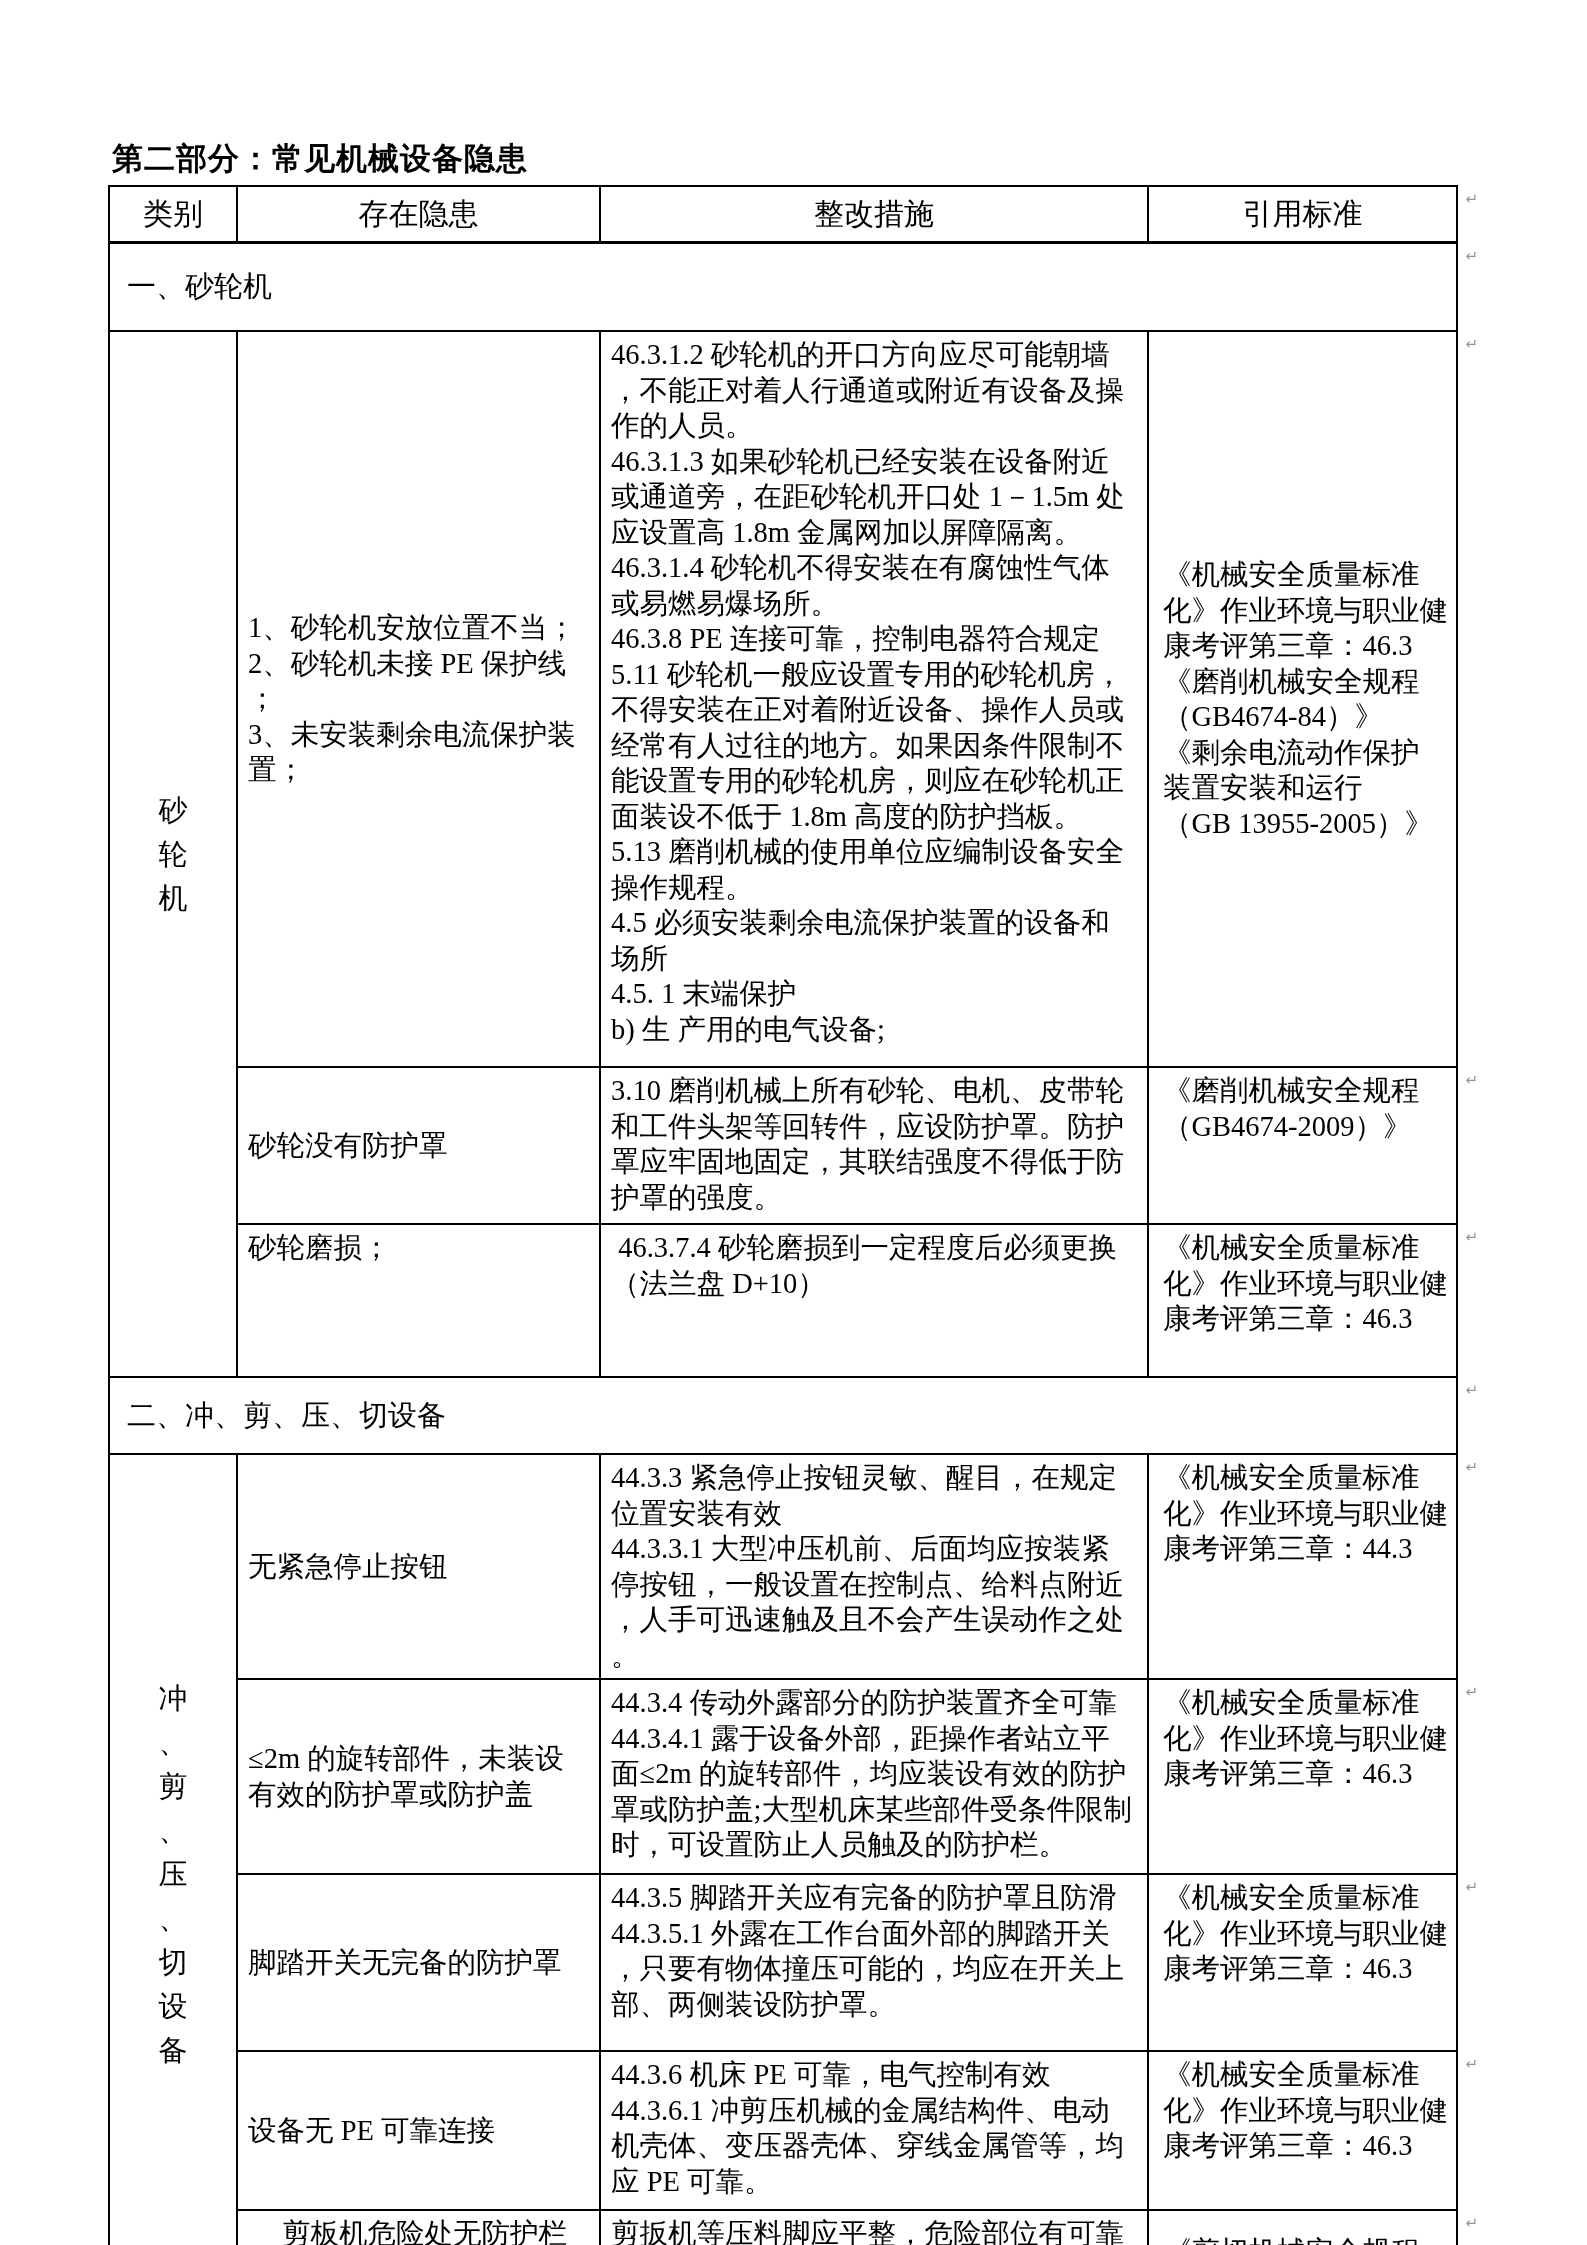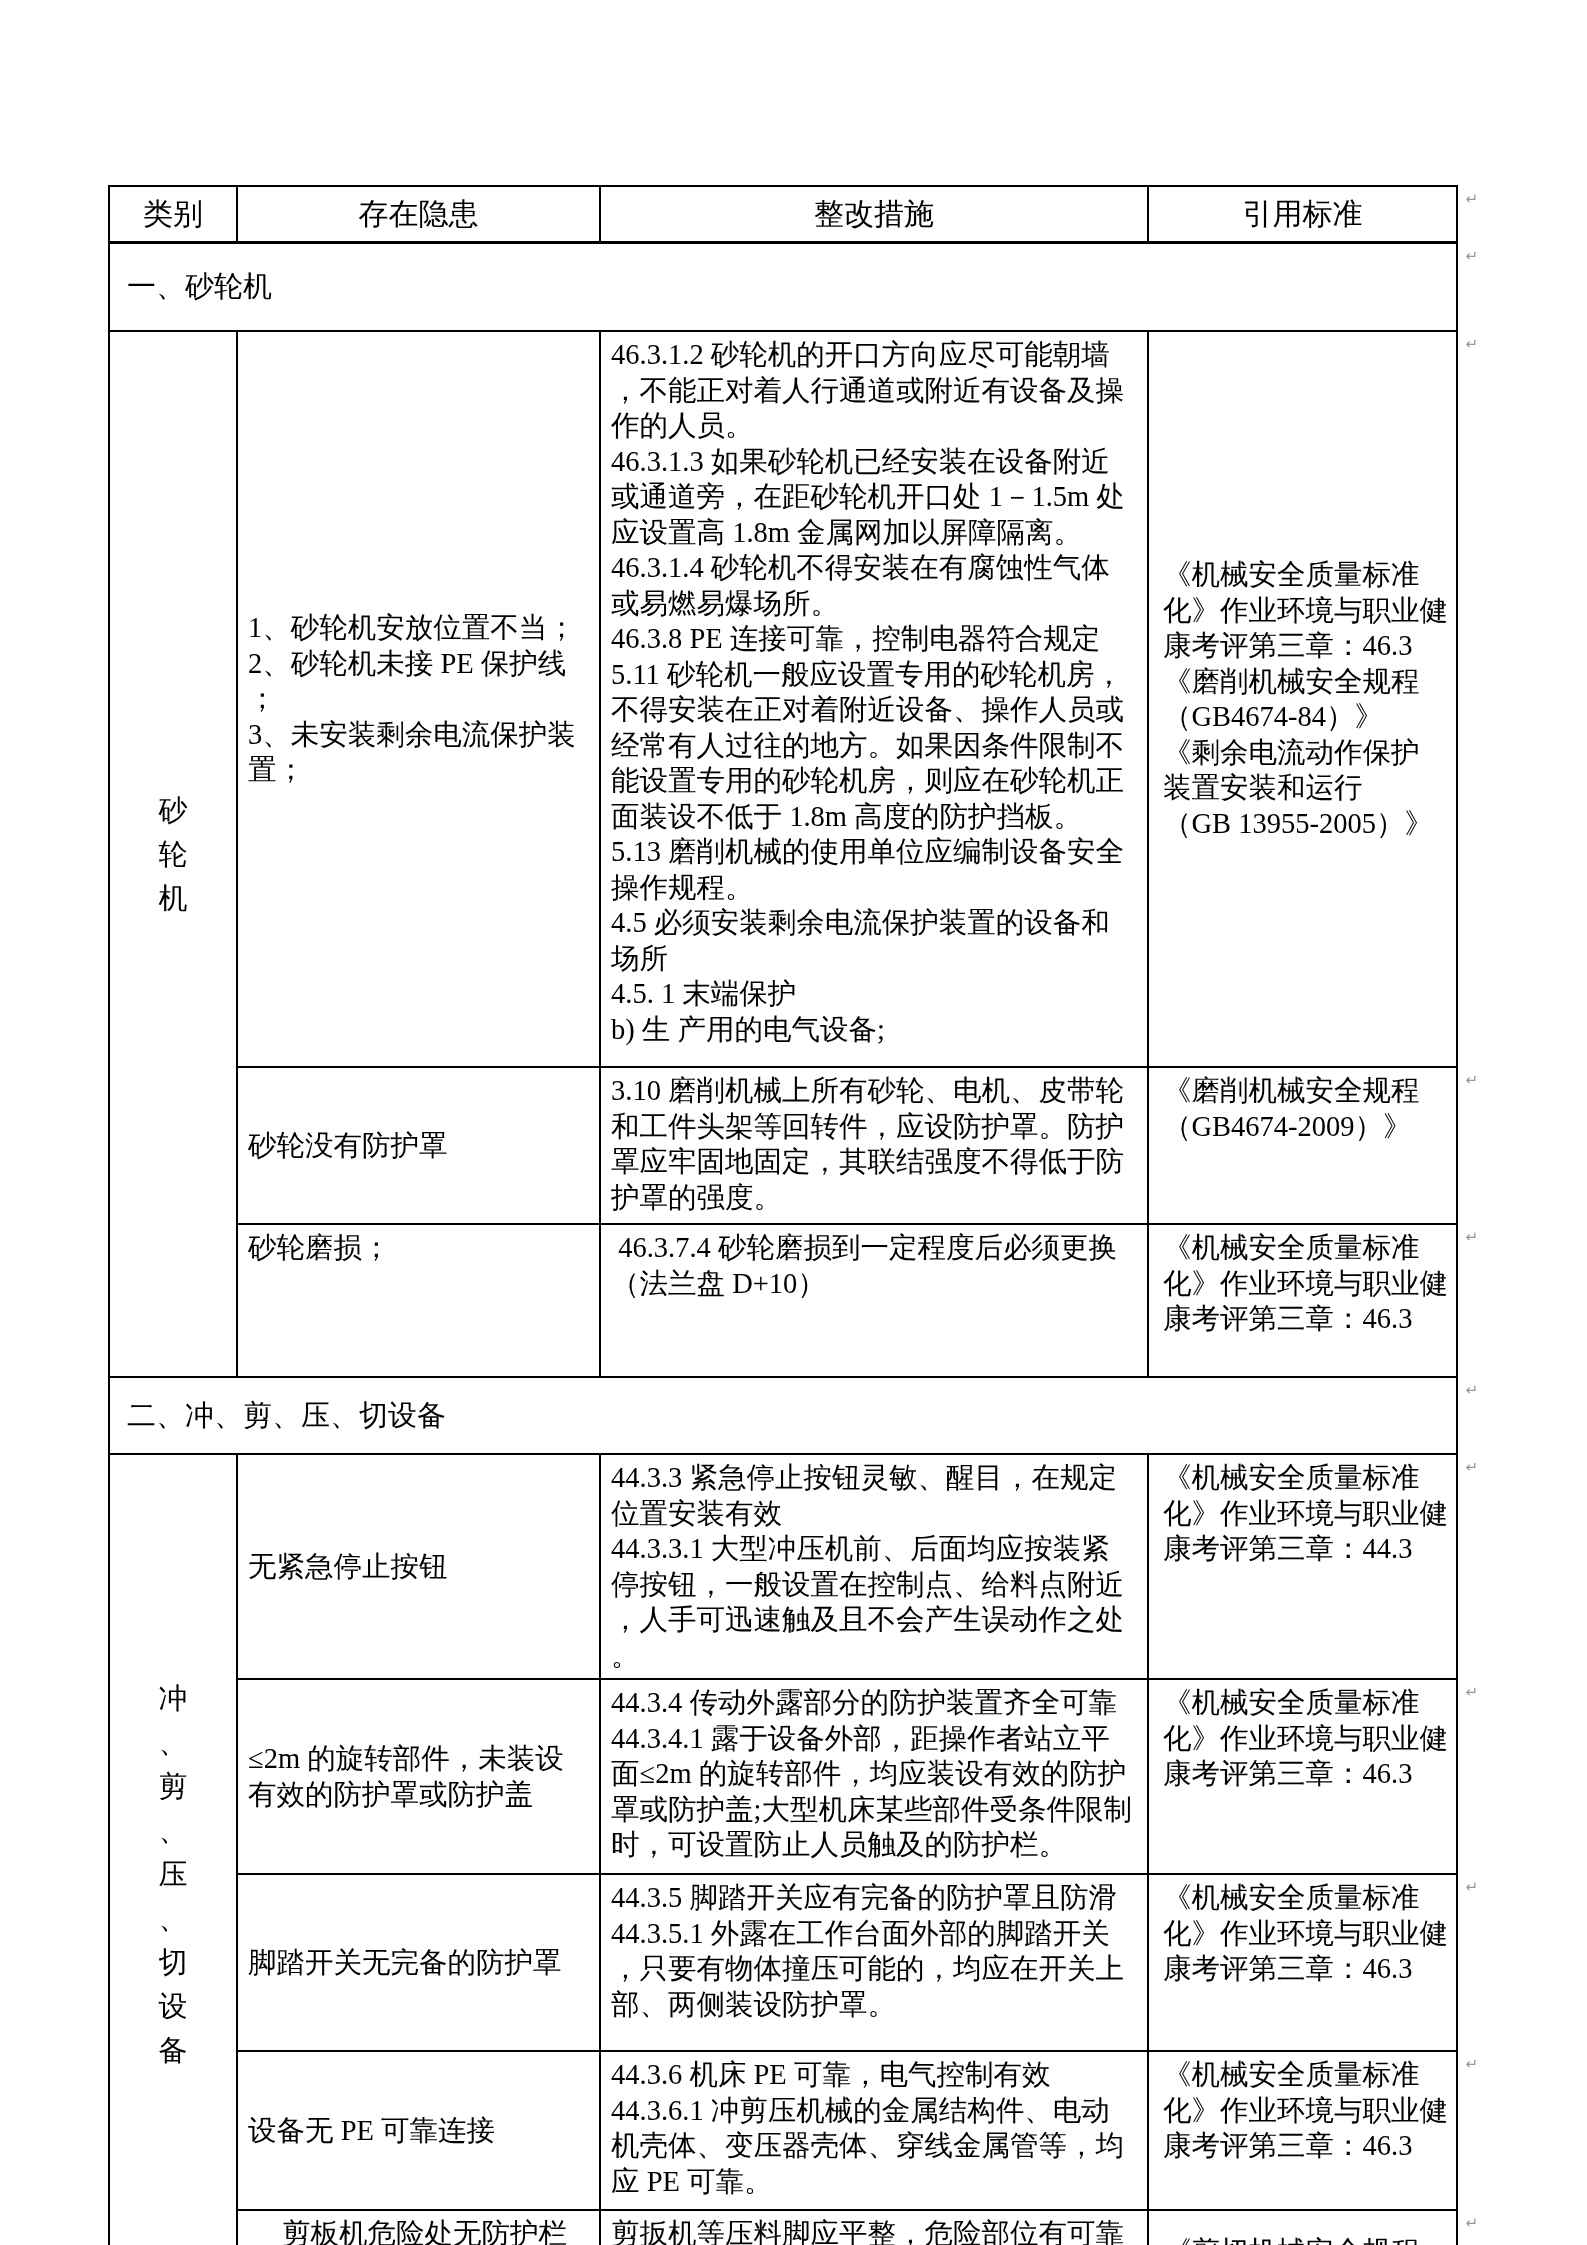--- a/index.html
+++ b/index.html
@@ -92,20 +92,21 @@
     text-align:center;
     font-size:27px;
     letter-spacing:2px;
   }
 </style>
 </head>
 <body>
 
 <div class="page">
 
+  <div class="doc-title">第二部分：常见机械设备隐患</div>
 
   <table class="hazard-table">
     <colgroup>
       <col class="col-cat">
         <col class="col-haz">
         <col class="col-mea">
         <col class="col-std">
     </colgroup>
 
     <tbody>

